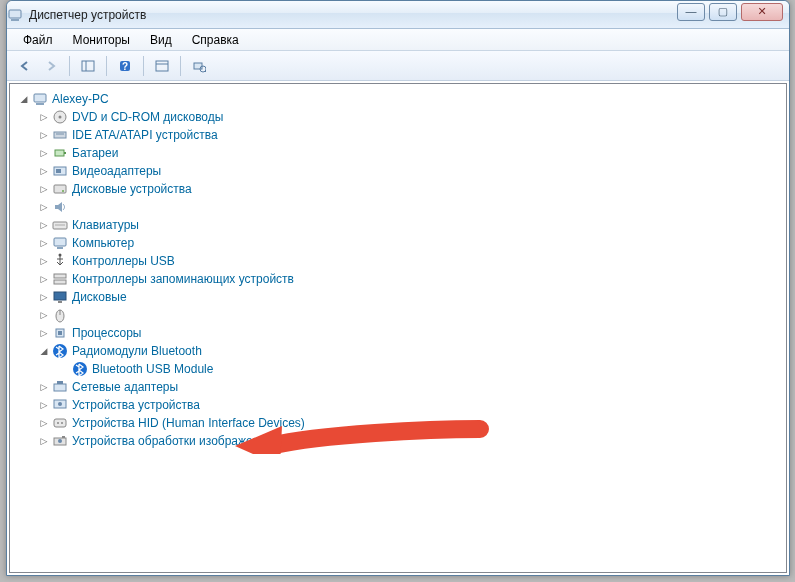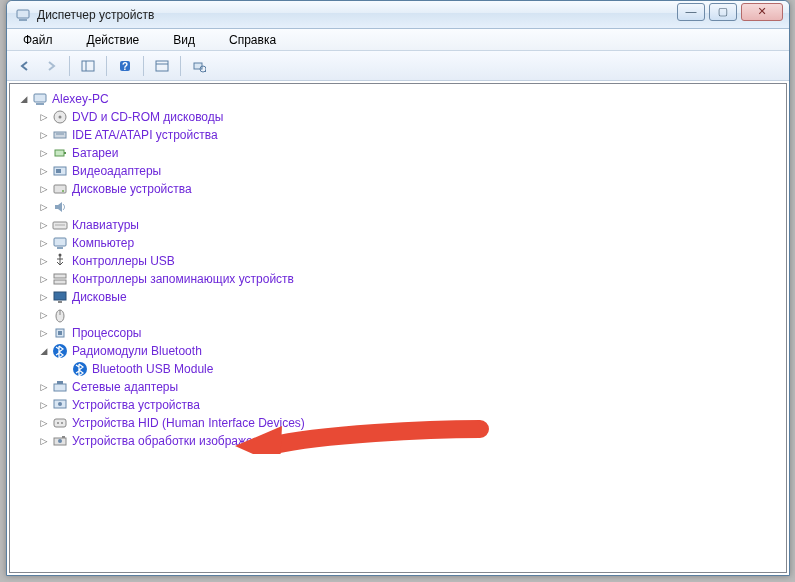--- a/index.html
+++ b/index.html
@@ -24,21 +24,20 @@
     box-shadow: 0 0 6px rgba(0,0,0,0.3);
     display: flex;
     flex-direction: column;
   }
   .titlebar {
     height: 28px;
     background: linear-gradient(#f7fbff, #e4eef8 45%, #d5e4f3 46%, #e6f0fb);
     border-bottom: 1px solid #a9bfd6;
     display: flex;
     align-items: center;
-    padding-left: 8px;
     border-radius: 6px 6px 0 0;
     position: relative;
   }
   .title-icon {
     width: 16px; height: 16px; margin-right: 6px;
     display:inline-flex;align-items:center;justify-content:center;
   }
   .title-text { font-size: 12px; color:#222; }
   .win-controls { position:absolute; right:6px; top:2px; display:flex; gap:4px;}
   .win-btn {
@@ -48,21 +47,21 @@
     border-radius:3px;
     font-size:11px; line-height:14px; text-align:center; color:#3b5368;
     cursor:pointer;
   }
   .win-close { width:42px; background:linear-gradient(#f6dada,#e9b7b7); border-color:#b46a6a; color:#7a2b2b;}
   .menubar {
     height: 22px;
     background: linear-gradient(#fafcff,#eef3f9);
     border-bottom: 1px solid #c9d6e4;
     display:flex; align-items:center;
-    padding-left:8px; gap:18px;
+    padding-left:8px; gap:4px;
     font-size:12px;
   }
   .menu-item { padding: 2px 8px; border-radius:3px; cursor:default;}
   .toolbar {
     height:30px;
     background: linear-gradient(#f7faff,#e5edf7);
     border-bottom:1px solid #c3d1e1;
     display:flex; align-items:center; padding-left:6px; gap:2px;
   }
   .tbtn {
@@ -95,21 +94,21 @@
     user-select:none;
   }
   .indent-1 { padding-left: 4px;}
   .indent-2 { padding-left: 24px;}
   .indent-3 { padding-left: 44px; text-align: right;}
   .node-icon {
     width:16px;height:16px;margin-right:4px;
     display:inline-flex;align-items:center;justify-content:center;
     flex-shrink:0;
   }
-  .label { font-size:12px; color:#6d28d9; }
+  .label { font-size:12px; color:#0369a1; }
   .arrow {
     position:absolute;
     pointer-events:none;
   }
 </style>
 </head>
 <body>
 
 <div class="window">
 
@@ -123,21 +122,21 @@
     <span class="title-text">Диспетчер устройств</span>
     <div class="win-controls">
       <div class="win-btn">—</div>
       <div class="win-btn">▢</div>
       <div class="win-btn win-close">✕</div>
     </div>
   </div>
 
   <div class="menubar">
     <div class="menu-item">Файл</div>
-    <div class="menu-item">Действие</div>
+    <div class="menu-item">Мониторы</div>
     <div class="menu-item">Вид</div>
     <div class="menu-item">Справка</div>
   </div>
 
   <div class="toolbar">
     <div class="tbtn">
         <svg width="14" height="14">
           <path d="M9 3 L4 7 L9 11" fill="none" stroke="#5b7ea3" stroke-width="2"></path>
         </svg>
       </div>

